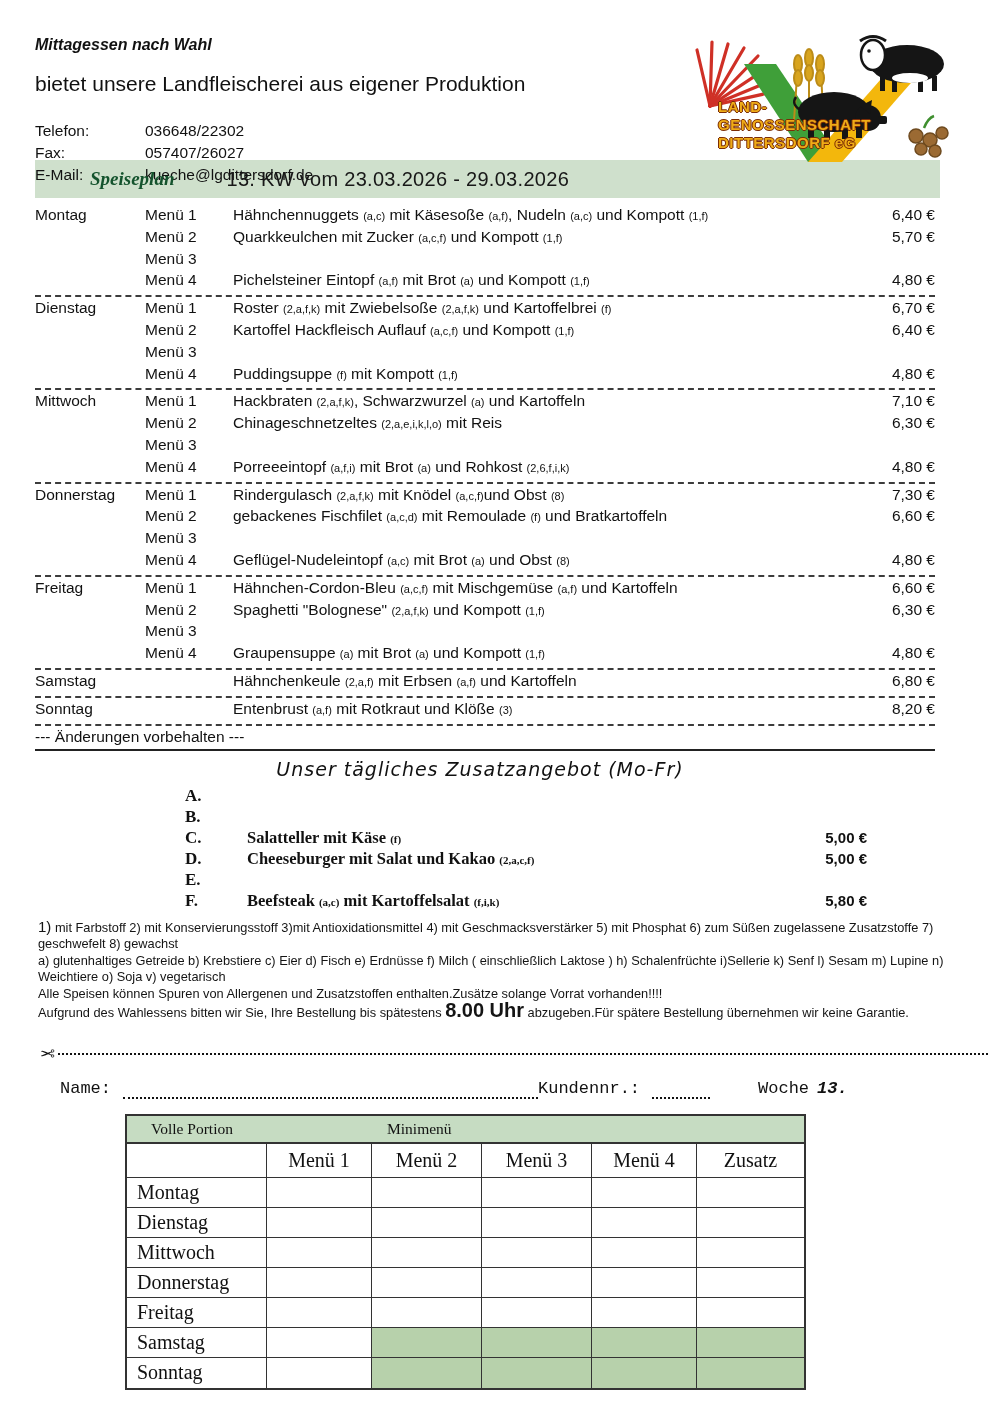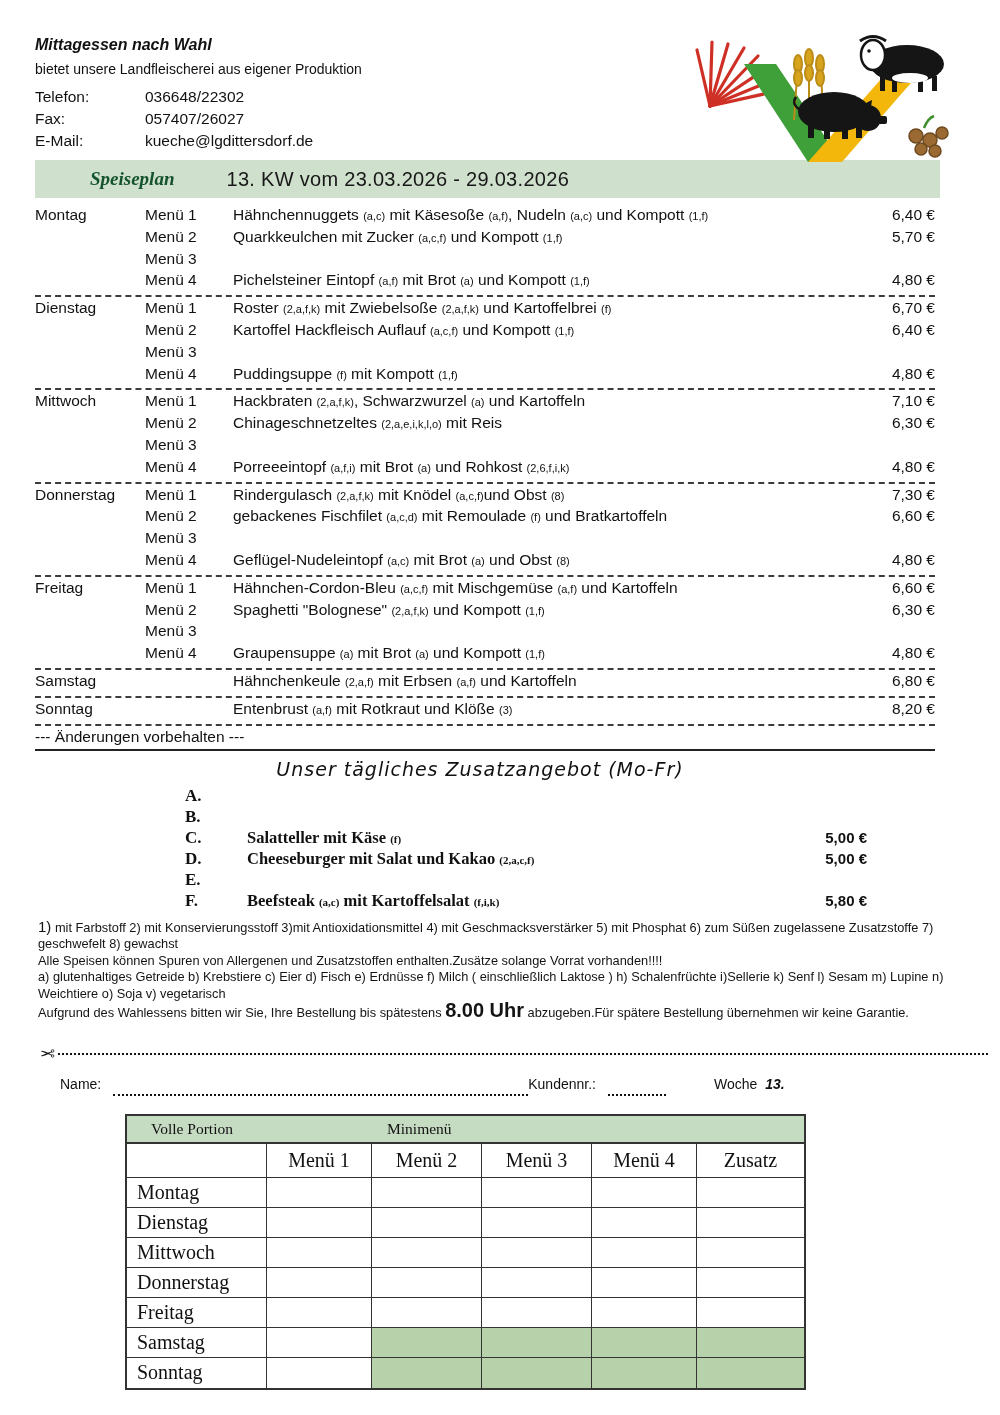--- a/index.html
+++ b/index.html
@@ -5,22 +5,22 @@
   html,body { margin:0; padding:0; background:#ffffff; }
   * { box-sizing:border-box; }
   .page {
     width:1000px; height:1415px; background:#fff; position:relative; overflow:hidden;
     font-family:"Liberation Sans", sans-serif; color:#111;
   }
 
   
   .hdr { display:flex; justify-content:space-between; padding:28px 50px 0 35px; height:160px; }
   .hdr-left { padding-top:8px; }
-  .h-title { font-weight:bold; font-style:italic; font-size:16px; margin-bottom:7px; }
-  .h-sub { font-size:14px; margin-bottom:9px; }
+  .h-title { font-weight:bold; font-style:italic; font-size:16px; margin-bottom:18px; }
+  .h-sub { font-size:21px; margin-bottom:24px; }
   .contact-row { display:grid; grid-template-columns:110px auto; font-size:15.5px; line-height:22px; }
 
   .logo { position:relative; width:258px; height:134px; }
   .logo-svg { position:absolute; inset:0; width:100%; height:100%; }
   .logo-text { position:absolute; left:26px; top:70px; font-weight:bold; font-size:15px; line-height:18px;
     color:#efac17; letter-spacing:0.5px;
     text-shadow:-1px 0 #7c2d06, 1px 0 #7c2d06, 0 -1px #7c2d06, 0 1px #7c2d06; }
 
   
   .banner { margin:0 60px 0 35px; height:38px; background:var(--banner-green,#cfe0cc);
@@ -51,22 +51,22 @@
   
   .notes { margin:7px 38px 0 38px; font-size:12.8px; line-height:16.5px; color:#141414; }
   .note-lead { font-size:15px; }
   .note-time { font-size:20px; font-weight:bold; }
 
   
   .cutline { display:flex; align-items:center; margin:22px 12px 0 40px; height:20px; }
   .scissors { font-size:18px; transform:scaleX(-1); margin-right:3px; }
   .cut-dots { flex:1; border-top:2px dotted #111; }
 
-  .form-row { display:flex; align-items:flex-start; margin:12px 0 0 60px; height:26px;
-    font-family:Liberation Sans, sans-serif; font-size:14px; }
+  .form-row { display:flex; align-items:center; margin:12px 0 0 60px; height:26px;
+    font-family:Liberation Mono, monospace; font-size:17px; }
   .dotline { border-bottom:2px dotted #111; height:20px; }
   .name-line { width:415px; margin-left:12px; }
   .kunden-label { }
   .kunden-line { width:58px; margin-left:12px; }
   .woche-label { margin-left:48px; }
   .woche-value { font-weight:bold; font-style:italic; margin-left:8px; }
 
   
   .ot { margin:12px 0 0 125px; width:681px; font-family:"Liberation Serif", serif; }
   .ot-green { position:relative; height:30px; background:var(--ot-green,#c6dcc2);
@@ -157,20 +157,25 @@
         </g>
         <g fill="#9b6a33" stroke="#6e4a1f" stroke-width="1.5">
           <path d="M232,100 q4,-10 10,-12" fill="none" stroke="#3f8f2f" stroke-width="2.5"></path>
           <circle cx="224" cy="108" r="7"></circle>
           <circle cx="238" cy="112" r="7"></circle>
           <circle cx="250" cy="105" r="6"></circle>
           <circle cx="229" cy="121" r="6"></circle>
           <circle cx="243" cy="123" r="6"></circle>
         </g>
       </svg>
+      <div class="logo-text">
+        <div>LAND-</div>
+        <div>GENOSSENSCHAFT</div>
+        <div>DITTERSDORF eG</div>
+      </div>
     </div>
   </div>
 
   <div class="banner">
     <span class="banner-title">Speiseplan</span>
     <span class="banner-week">13. KW vom 23.03.2026 - 29.03.2026</span>
   </div>
 
   <div class="menu">
     <div id="menu-days">
@@ -359,22 +364,22 @@
           <div class="z-text rich">Beefsteak <span class="allergen">(a,c)</span> mit Kartoffelsalat <span class="allergen">(f,i,k)</span></div>
           <div class="z-price">5,80 €</div>
         </div>
       </div>
   </div>
 
   <div class="notes">
     <div class="note-line">
       <span class="note-lead">1)</span><span> mit Farbstoff 2)  mit Konservierungsstoff 3)mit Antioxidationsmittel 4)  mit Geschmacksverstärker 5)  mit Phosphat 6)  zum Süßen zugelassene Zusatzstoffe 7)  geschwefelt 8)  gewachst</span>
     </div>
+    <div class="note-line">a)  glutenhaltiges Getreide b)  Krebstiere c)  Eier d)  Fisch e)  Erdnüsse f)  Milch ( einschließlich Laktose ) h)  Schalenfrüchte i)Sellerie k)  Senf l) Sesam m)  Lupine n)  Weichtiere o)  Soja v)  vegetarisch</div>
     <div class="note-line">Alle Speisen können Spuren von Allergenen und Zusatzstoffen enthalten.Zusätze solange Vorrat vorhanden!!!!</div>
-    <div class="note-line">a)  glutenhaltiges Getreide b)  Krebstiere c)  Eier d)  Fisch e)  Erdnüsse f)  Milch ( einschließlich Laktose ) h)  Schalenfrüchte i)Sellerie k)  Senf l) Sesam m)  Lupine n)  Weichtiere o)  Soja v)  vegetarisch</div>
     <div class="note-line">
       <span>Aufgrund des Wahlessens bitten wir Sie, Ihre Bestellung bis spätestens </span><span class="note-time">8.00 Uhr</span><span> abzugeben.Für spätere Bestellung übernehmen wir keine Garantie.</span>
     </div>
   </div>
 
   <div class="cutline">
     <span class="scissors">✂</span>
     <span class="cut-dots"></span>
   </div>
 

